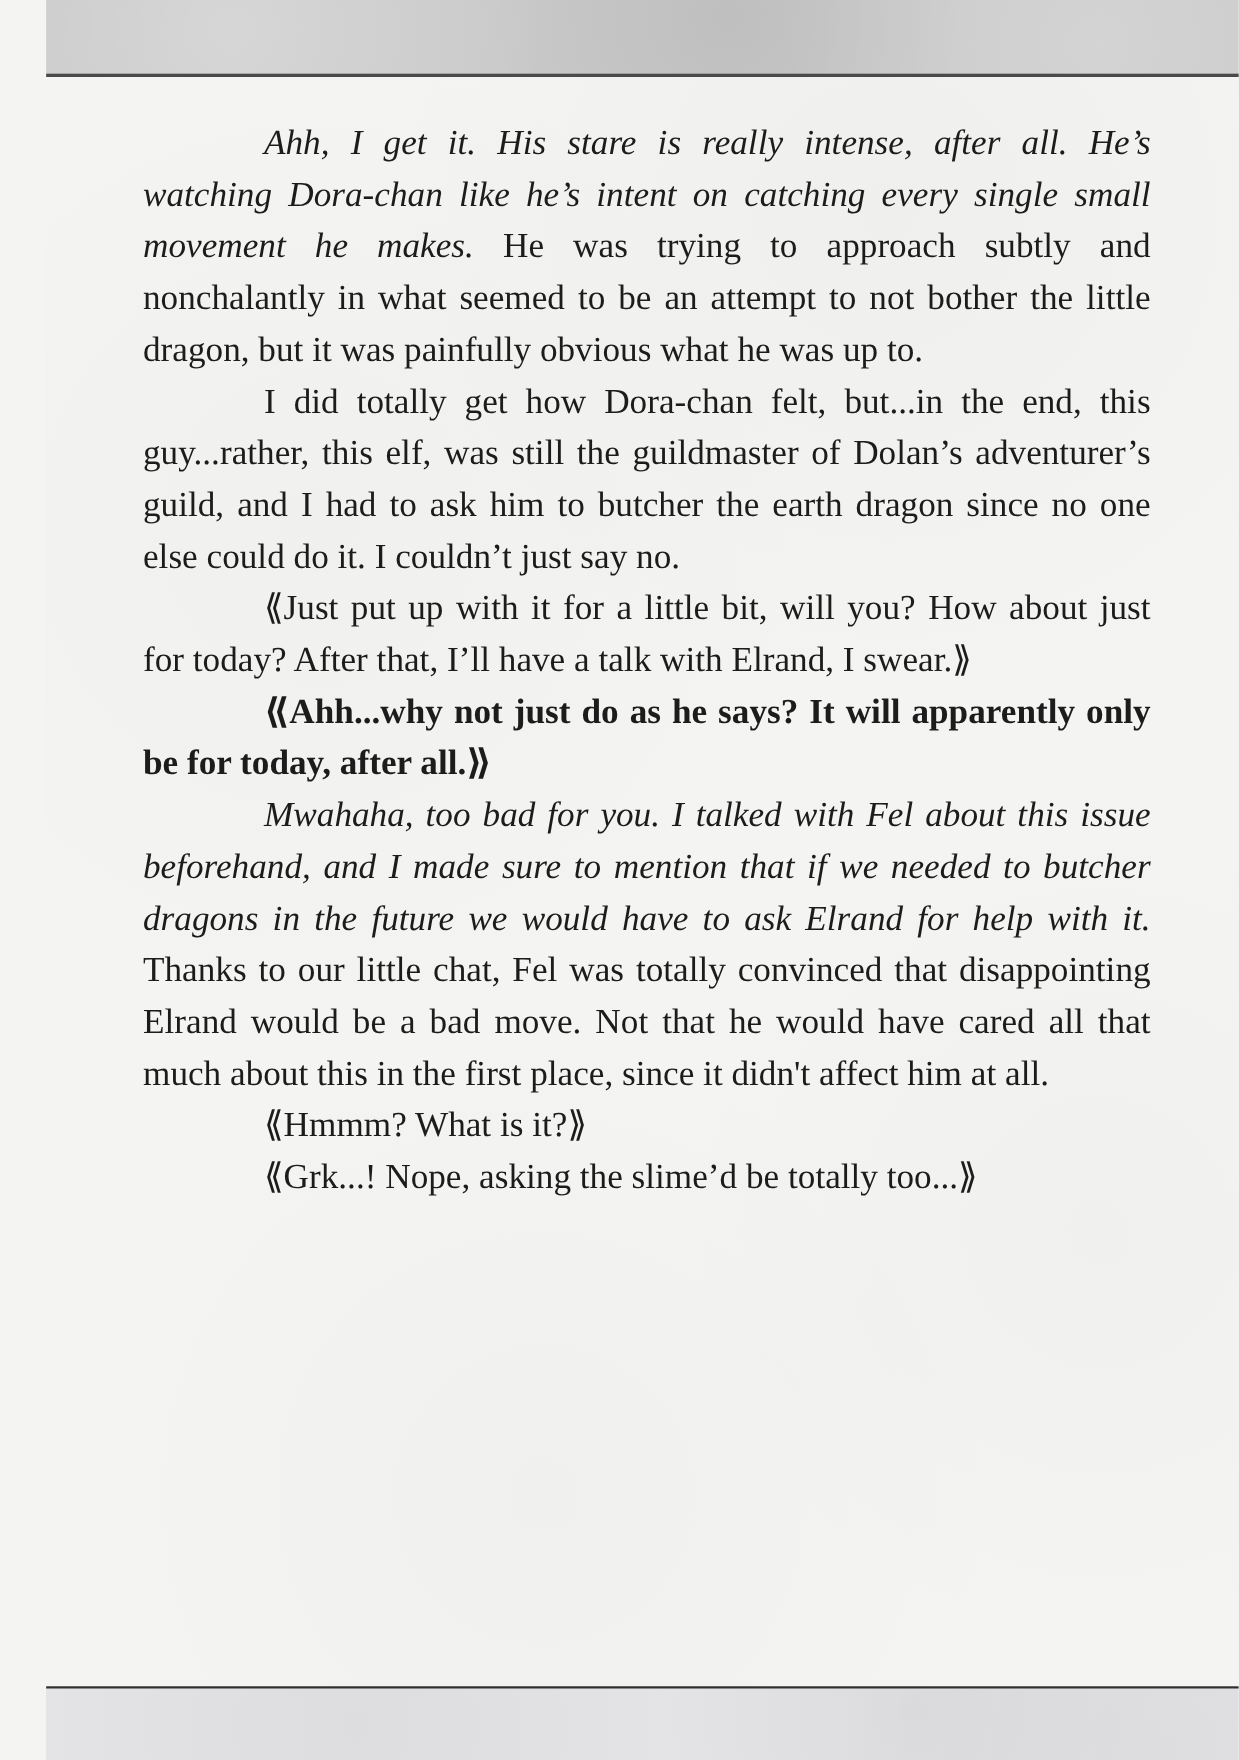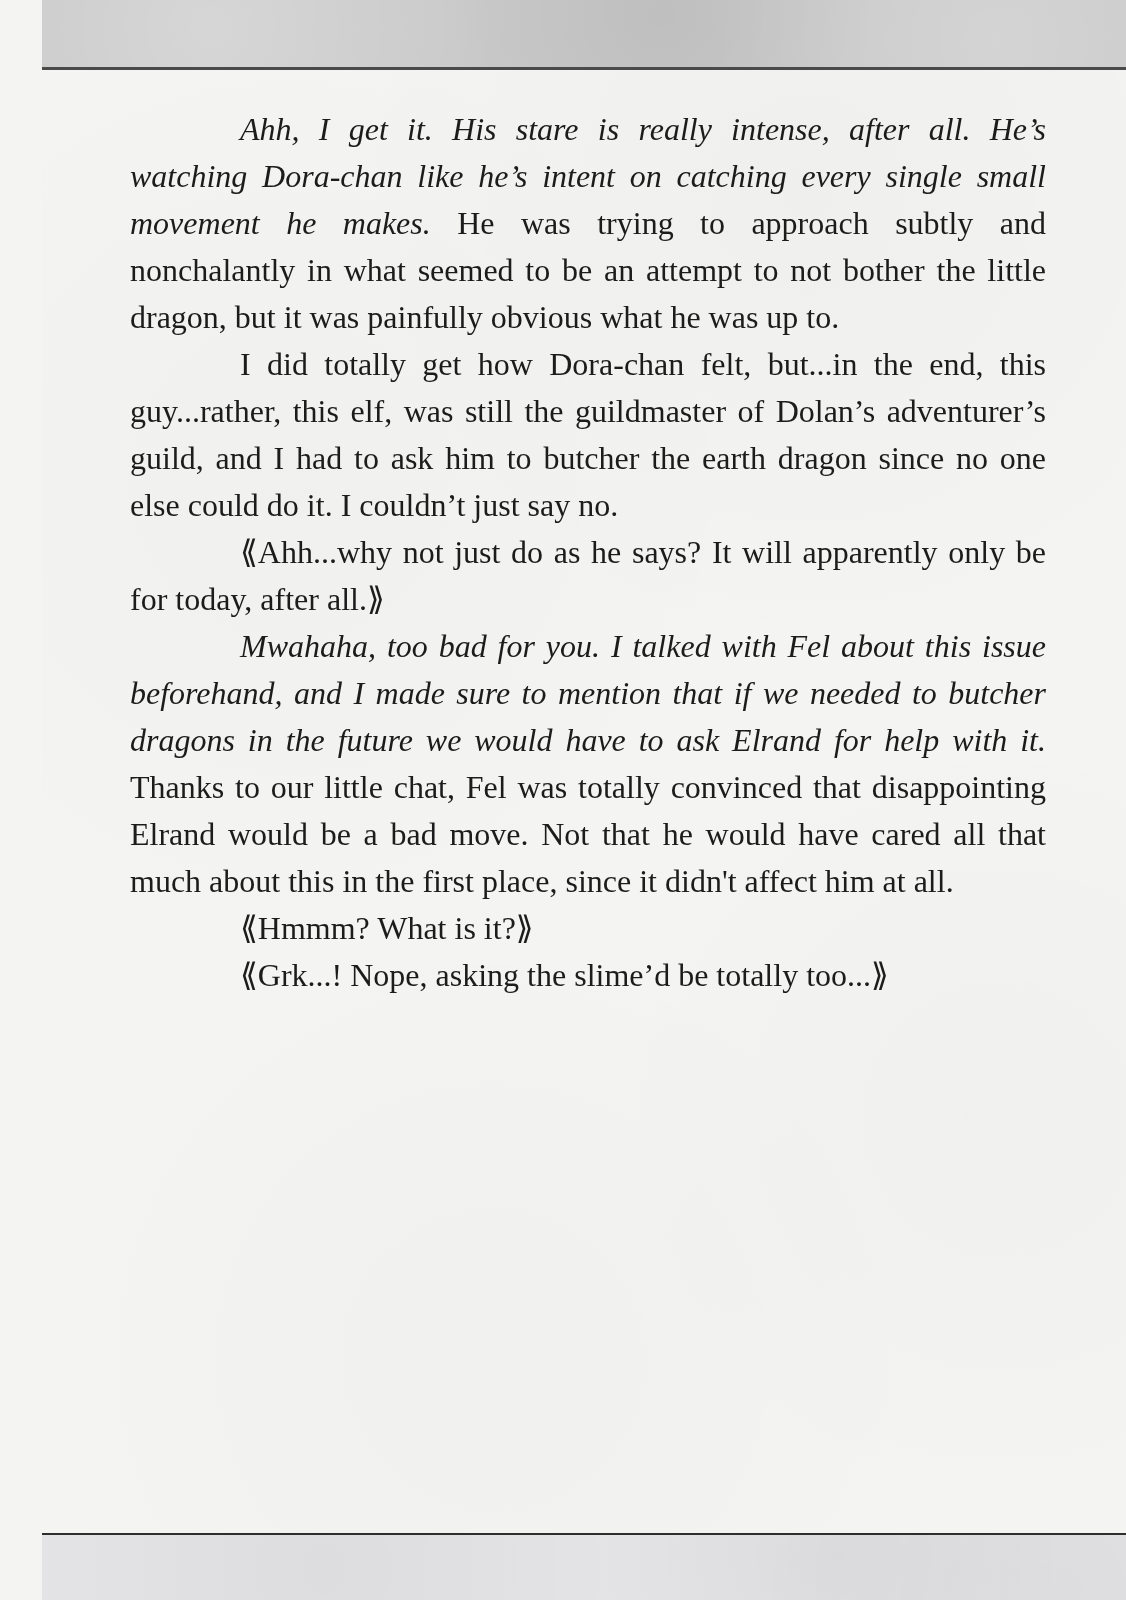--- a/index.html
+++ b/index.html
@@ -51,29 +51,30 @@
     font-size:32px;
     line-height:47px;
     text-align:justify;
   }
   .text-area p{
     margin:0;
     text-indent:110px;
   }
   .run.normal{font-style:normal;font-weight:normal;}
   .run.italic{font-style:italic;}
-  .run.bold{font-weight:normal;}
+  .run.bold{font-weight:bold;}
 </style>
 </head>
 <body>
 
 <div class="page">
   <div class="top-band"></div>
   <div class="text-area">
       <p><span class="run italic">Ahh, I get it. His stare is really intense, after all. He’s watching Dora-chan like he’s intent on catching every single small movement he makes. </span><span class="run normal">He was trying to approach subtly and nonchalantly in what seemed to be an attempt to not bother the little dragon, but it was painfully obvious what he was up to.</span></p>
       <p><span class="run normal">I did totally get how Dora-chan felt, but...in the end, this guy...rather, this elf, was still the guildmaster of Dolan’s adventurer’s guild, and I had to ask him to butcher the earth dragon since no one else could do it. I couldn’t just say no.</span></p>
+      <p><span class="run normal">⟪Just put up with it for a little bit, will you? How about just for today? After that, I’ll have a talk with Elrand, I swear.⟫</span></p>
       <p><span class="run bold">⟪Ahh...why not just do as he says? It will apparently only be for today, after all.⟫</span></p>
       <p><span class="run italic">Mwahaha, too bad for you. I talked with Fel about this issue beforehand, and I made sure to mention that if we needed to butcher dragons in the future we would have to ask Elrand for help with it. </span><span class="run normal">Thanks to our little chat, Fel was totally convinced that disappointing Elrand would be a bad move. Not that he would have cared all that much about this in the first place, since it didn't affect him at all.</span></p>
       <p><span class="run normal">⟪Hmmm? What is it?⟫</span></p>
       <p><span class="run normal">⟪Grk...! Nope, asking the slime’d be totally too...⟫</span></p>
     </div>
   <div class="bottom-band"></div>
 </div>
 
 </body></html>

